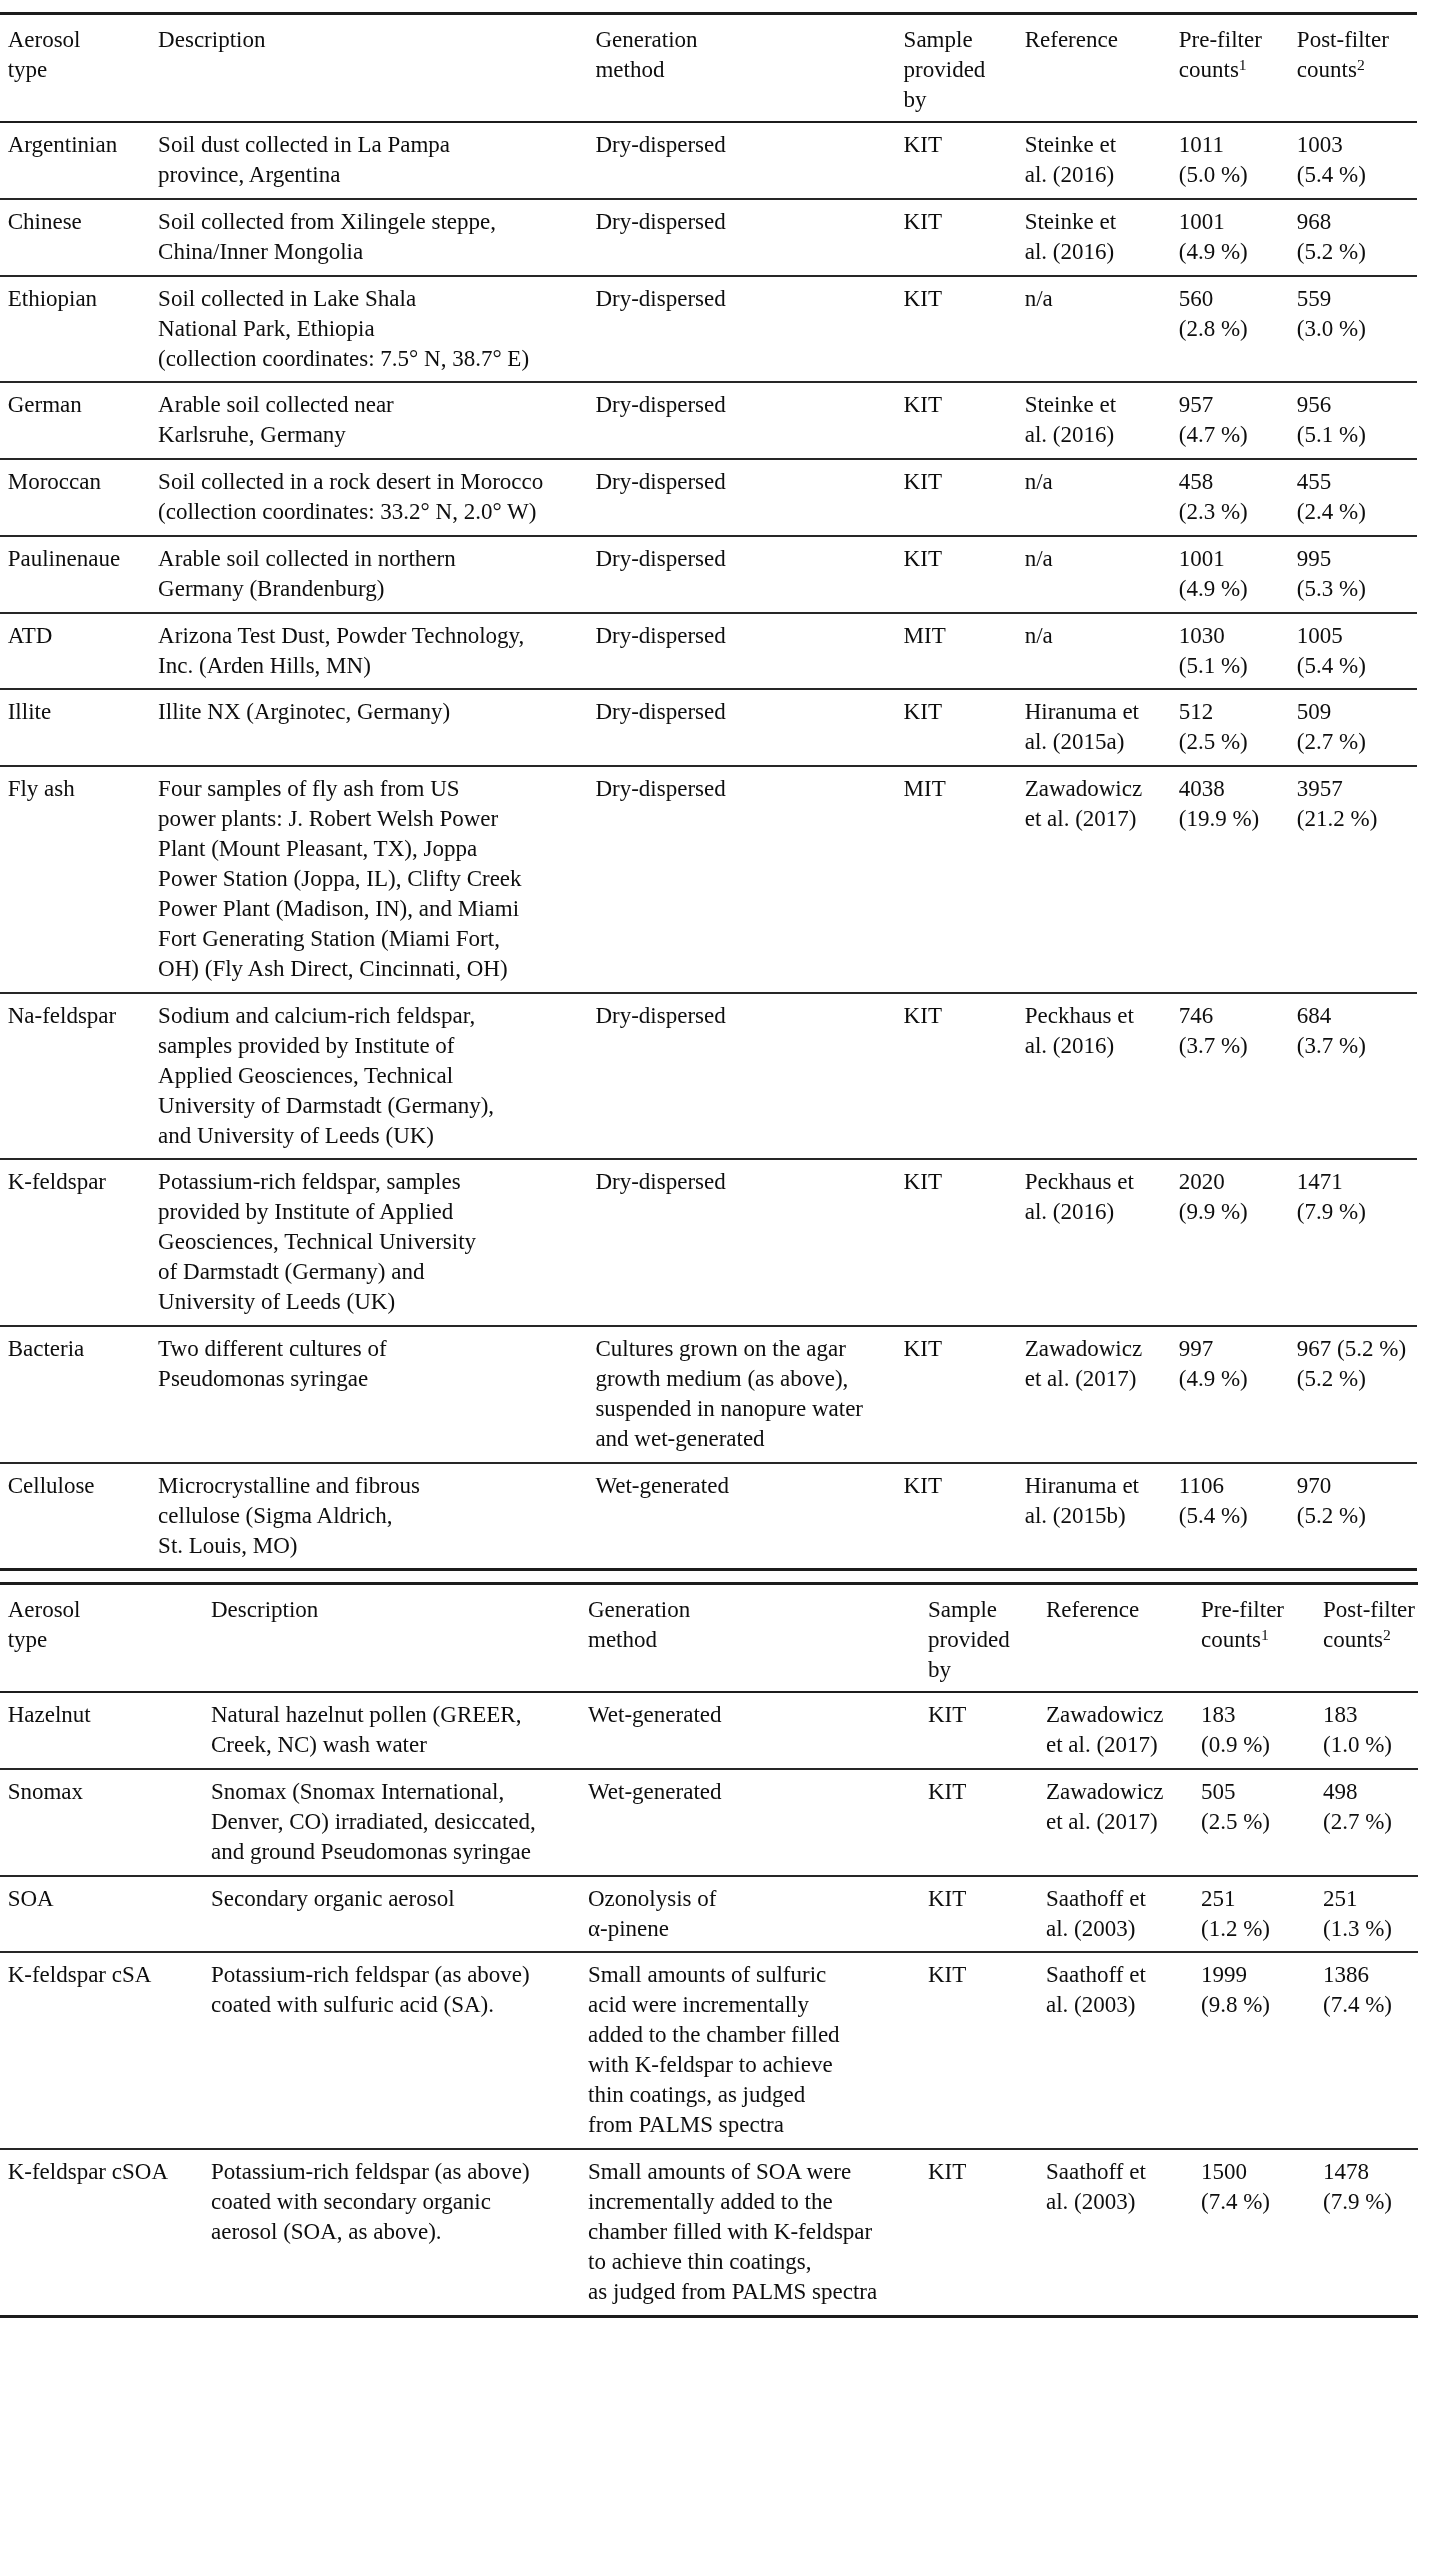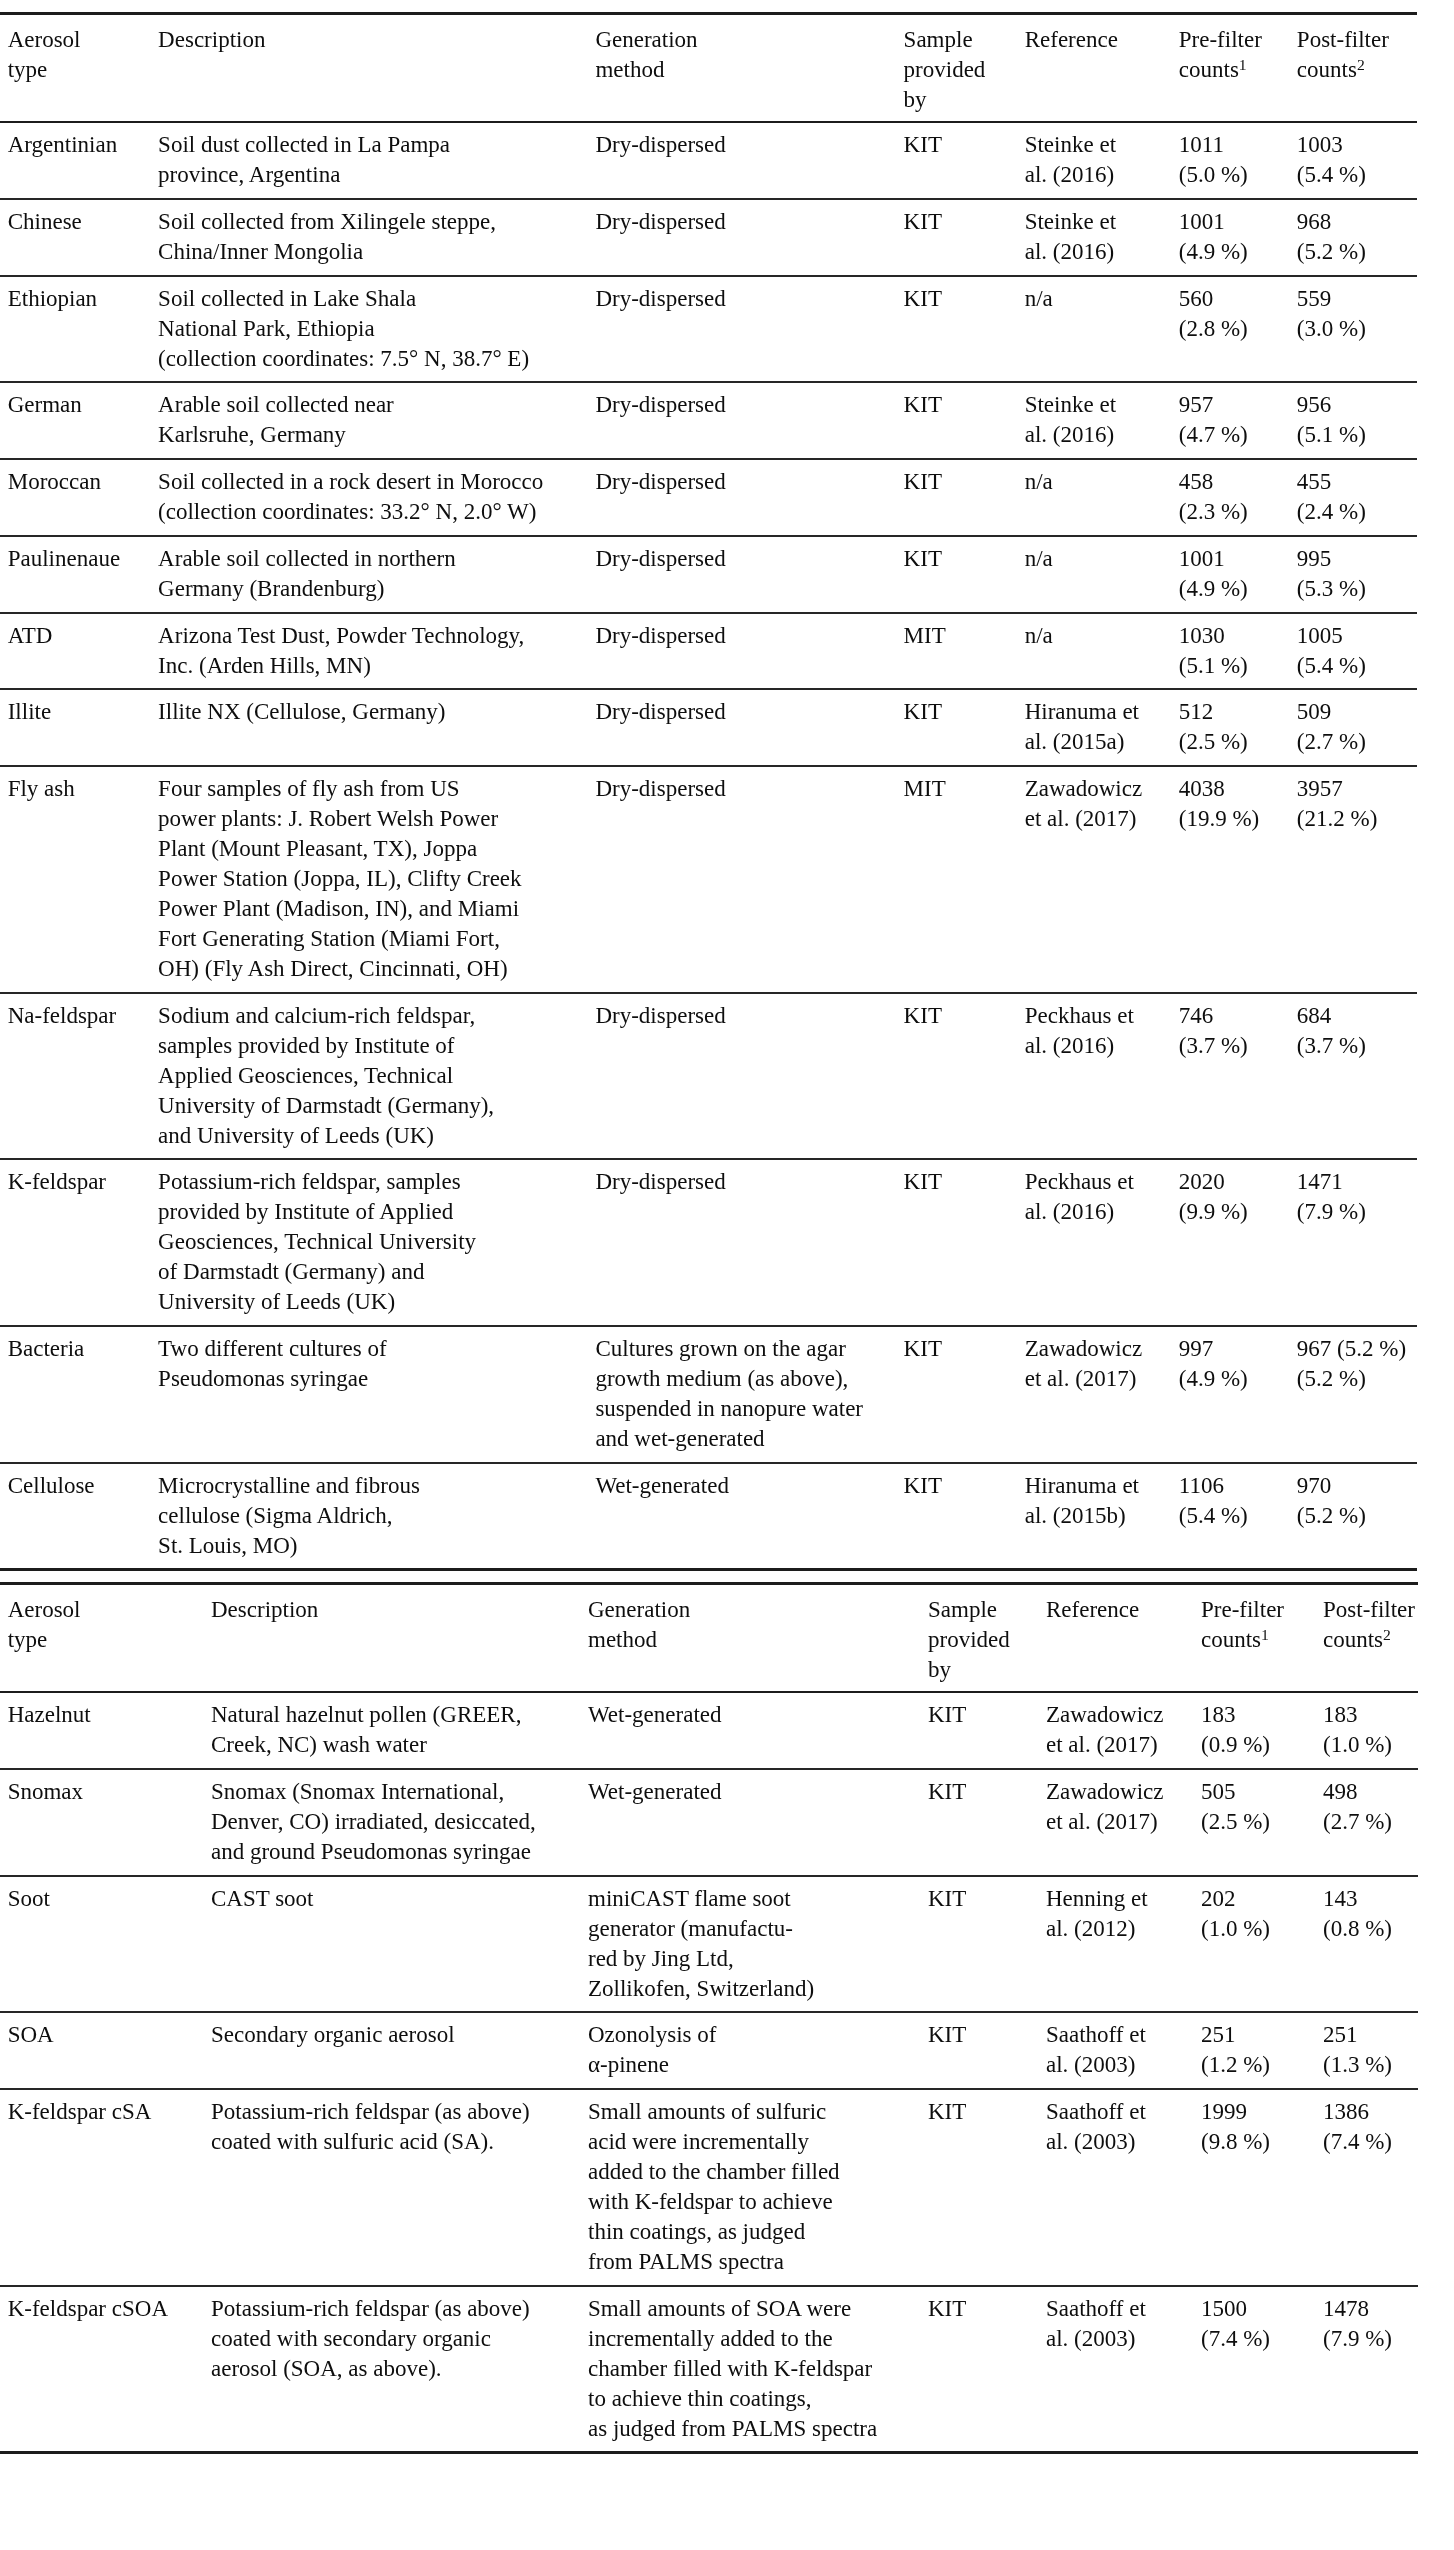--- a/index.html
+++ b/index.html
@@ -170,21 +170,21 @@
           <td>Dry-dispersed</td>
           <td>MIT</td>
           <td>n/a</td>
           <td>1030
 (5.1 %)</td>
           <td>1005
 (5.4 %)</td>
         </tr>
         <tr>
           <td>Illite</td>
-          <td>Illite NX (Cellulose, Germany)</td>
+          <td>Illite NX (Arginotec, Germany)</td>
           <td>Dry-dispersed</td>
           <td>KIT</td>
           <td>Hiranuma et
 al. (2015a)</td>
           <td>512
 (2.5 %)</td>
           <td>509
 (2.7 %)</td>
         </tr>
         <tr>
@@ -319,35 +319,20 @@
           <td>Wet-generated</td>
           <td>KIT</td>
           <td>Zawadowicz
 et al. (2017)</td>
           <td>505
 (2.5 %)</td>
           <td>498
 (2.7 %)</td>
         </tr>
         <tr>
-          <td>Soot</td>
-          <td>CAST soot</td>
-          <td>miniCAST flame soot
-generator (manufactu-
-red by Jing Ltd,
-Zollikofen, Switzerland)</td>
-          <td>KIT</td>
-          <td>Henning et
-al. (2012)</td>
-          <td>202
-(1.0 %)</td>
-          <td>143
-(0.8 %)</td>
-        </tr>
-        <tr>
           <td>SOA</td>
           <td>Secondary organic aerosol</td>
           <td>Ozonolysis of
 α-pinene</td>
           <td>KIT</td>
           <td>Saathoff et
 al. (2003)</td>
           <td>251
 (1.2 %)</td>
           <td>251

